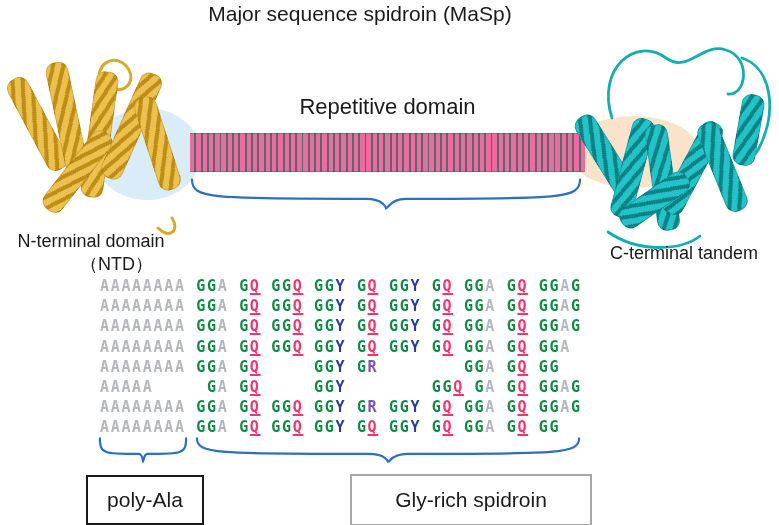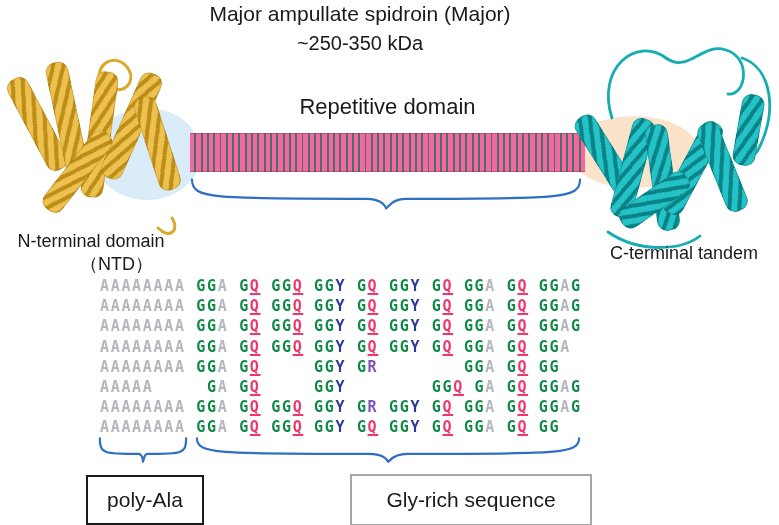--- a/index.html
+++ b/index.html
@@ -72,22 +72,21 @@
   .box{position:absolute;display:flex;align-items:center;justify-content:center;
        background:#fff;font-size:21px;}
   .polyala-box{left:86px;top:475px;width:114px;height:46px;border:2.5px solid #1a1a1a;}
   .glyrich-box{left:350px;top:474px;width:238px;height:48px;border:2px solid #a8a8a8;}
 </style>
 </head>
 <body>
 
 <div class="canvas">
 
-  <div class="title1">Major ampullate spidroin (Major)</div>
-  <div class="title2">~250-350 kDa</div>
+  <div class="title1">Major sequence spidroin (MaSp)</div>
 
   <div class="halo ntd-halo"></div>
   <div class="halo ctd-halo"></div>
 
   <div class="bar"></div>
   <div class="rep-label">Repetitive domain</div>
 
   <svg class="brace bar-brace" viewBox="0 0 100 20" preserveAspectRatio="none">
     <path d="M 1 1 C 1 13, 6 13, 45 13 C 49.5 13, 50 19, 50 19 C 50.5 19, 51 13, 55 13 C 94 13, 99 13, 99 1"></path>
   </svg>
@@ -134,16 +133,16 @@
     <path d="M 1 1 C 1 13, 6 13, 45 13 C 49.5 13, 50 19, 50 19 C 50.5 19, 51 13, 55 13 C 94 13, 99 13, 99 1"></path>
   </svg>
   <svg class="brace glyrich-brace" viewBox="0 0 100 20" preserveAspectRatio="none">
     <path d="M 1 1 C 1 13, 6 13, 45 13 C 49.5 13, 50 19, 50 19 C 50.5 19, 51 13, 55 13 C 94 13, 99 13, 99 1"></path>
   </svg>
 
   <div class="box polyala-box">
     <span>poly-Ala</span>
   </div>
   <div class="box glyrich-box">
-    <span>Gly-rich sequence</span>
+    <span>Gly-rich spidroin</span>
   </div>
 
 </div>
 
 </body></html>

